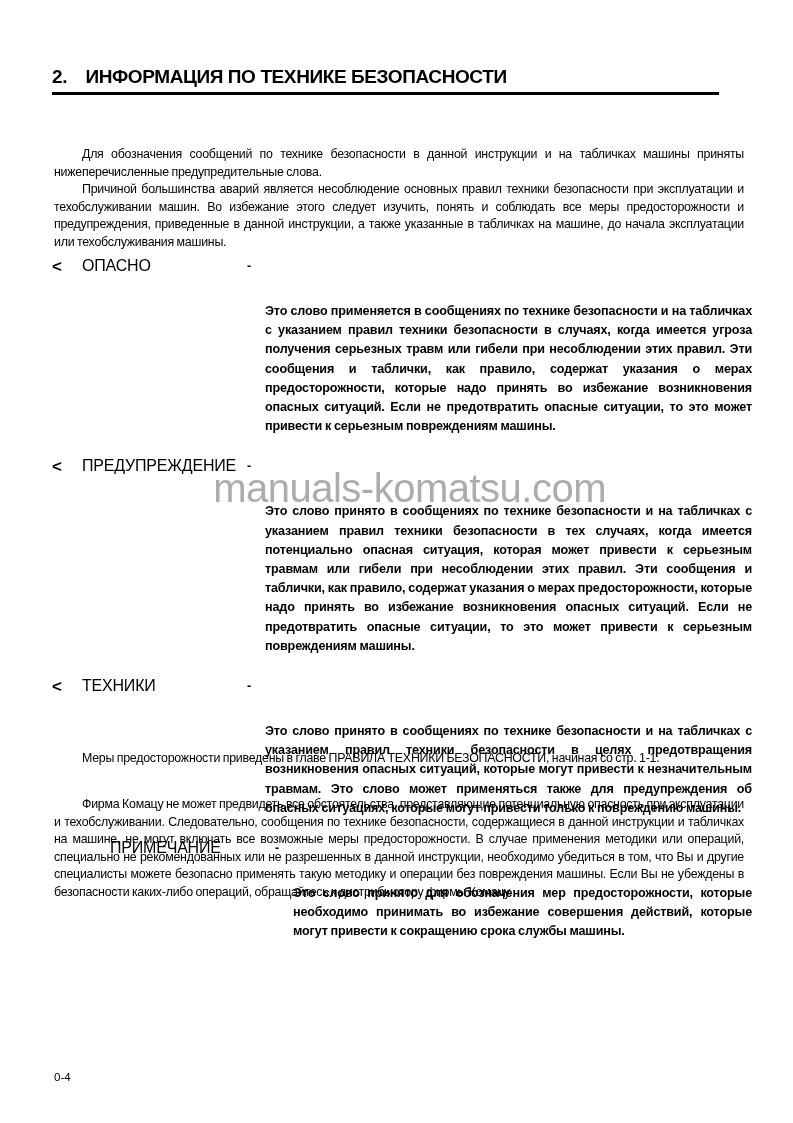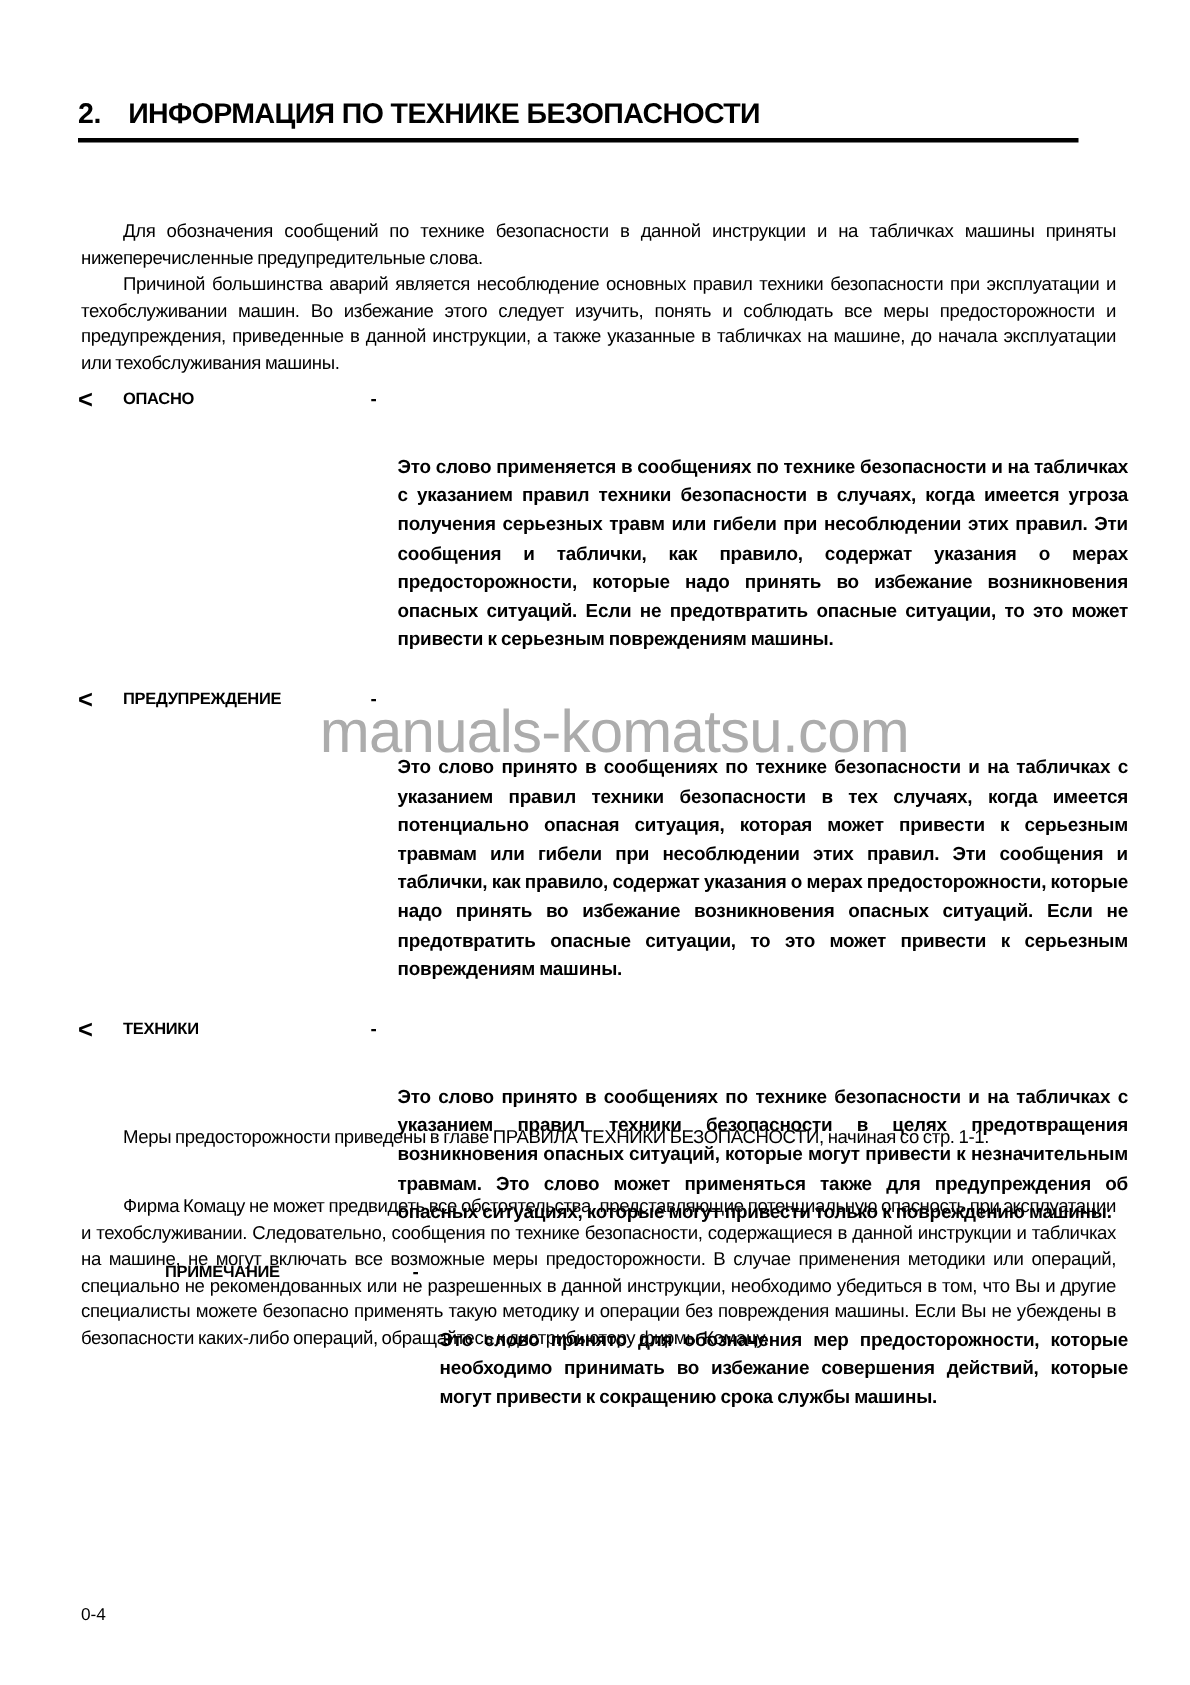--- a/index.html
+++ b/index.html
@@ -87,22 +87,22 @@
     flex: 0 0 30px;
     font-size: 17px;
     font-weight: bold;
     line-height: 16px;
     padding-top: 1px;
     text-align: left;
   }
   .signal-word {
     flex: 0 0 165px;
     width: 165px;
-    font-size: 11px;
-    font-weight: bold;
+    font-size: 16px;
+    font-weight: normal;
     line-height: 16px;
     letter-spacing: -0.2px;
     white-space: nowrap;
   }
   .signal-dash {
     flex: 0 0 18px;
     width: 18px;
     font-size: 12.5px;
     font-weight: bold;
     line-height: 16px;

